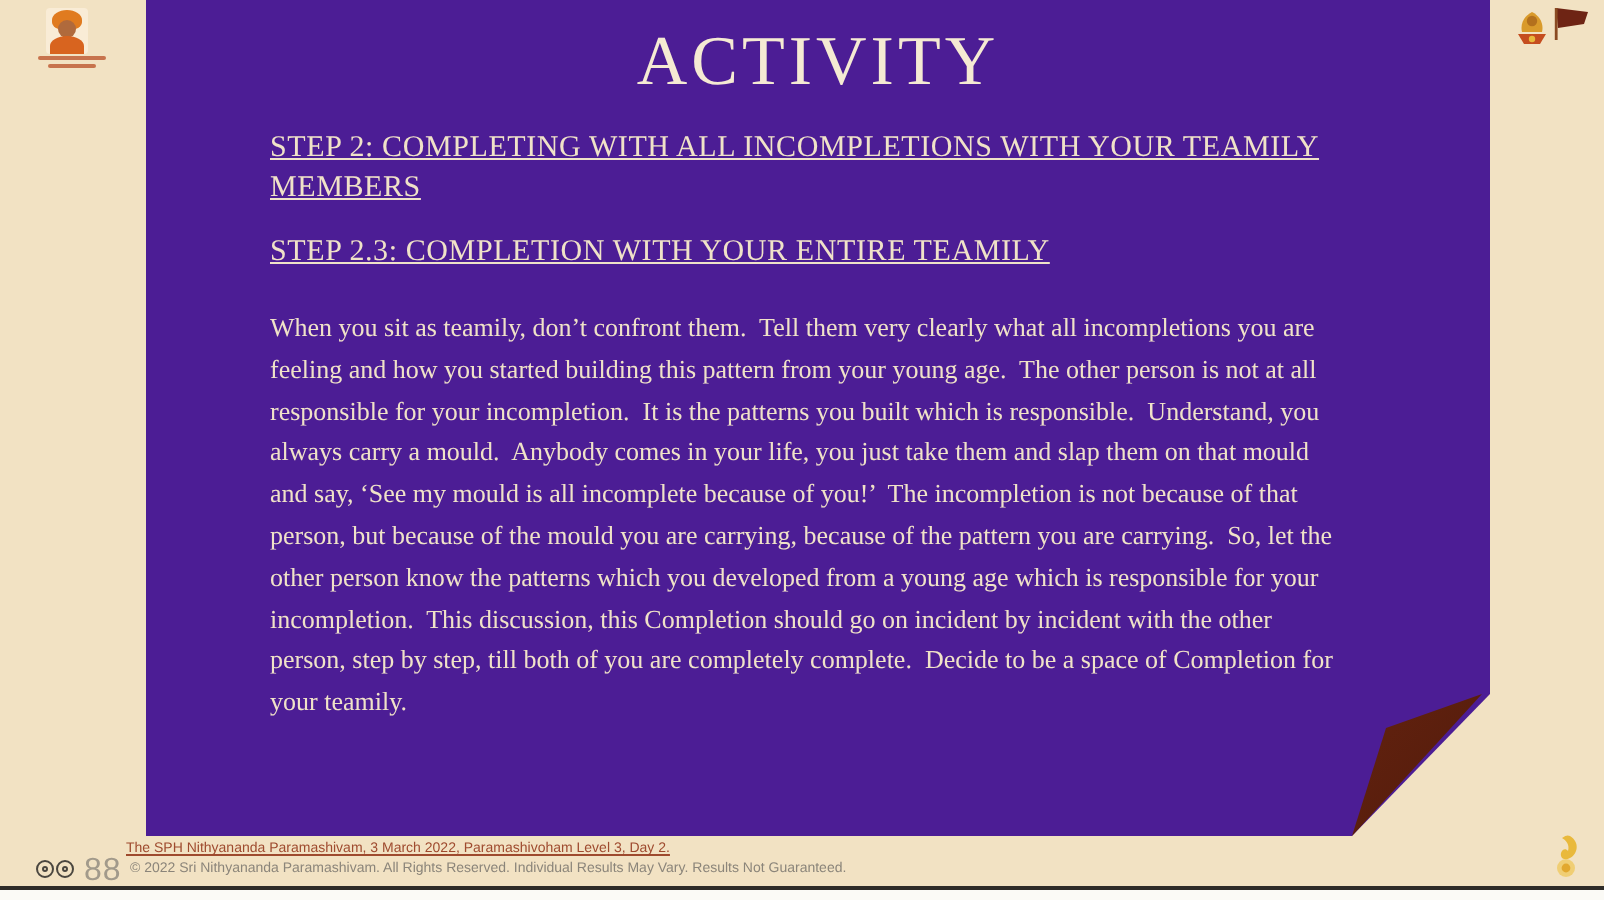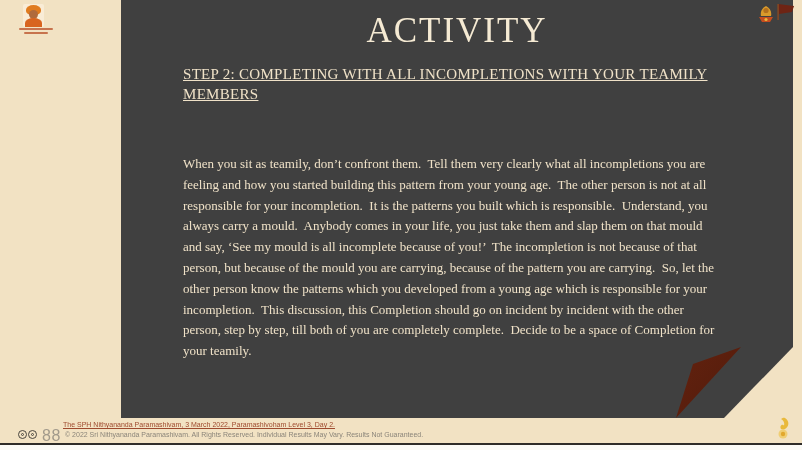--- a/index.html
+++ b/index.html
@@ -9,23 +9,22 @@
     background: #f2e2c3;
     font-family: "Liberation Serif", serif;
   }
   .stage { position: absolute; inset: 0; }
 
   
   .slide {
     position: absolute;
     left: 73px; top: 0;
     width: 672px; height: 418px;
-    background: #404040;
+    background: #4c1d95;
     clip-path: polygon(0 0, 100% 0, 100% 347px, 603px 100%, 0 100%);
-    margin-left: 48px;
   }
   .slide-title {
     position: absolute;
     left: 0; top: 11px; width: 100%;
     text-align: center;
     font-size: 35px;
     font-weight: normal;
     letter-spacing: 2px;
     color: #f5ead3;
   }
@@ -136,20 +135,21 @@
   .bottom-strip { position: absolute; left: 0; top: 444.5px; width: 802px; height: 5.5px; background: #fbfaf6; }
 </style>
 </head>
 <body>
 
 <div class="stage">
 
   <div class="slide">
     <h1 class="slide-title">ACTIVITY</h1>
     <div class="step-heading h1">STEP 2: COMPLETING WITH ALL INCOMPLETIONS WITH YOUR TEAMILY MEMBERS</div>
+    <div class="step-heading h2">STEP 2.3: COMPLETION WITH YOUR ENTIRE TEAMILY</div>
     <p class="slide-body">When you sit as teamily, don’t confront them.  Tell them very clearly what all incompletions you are feeling and how you started building this pattern from your young age.  The other person is not at all responsible for your incompletion.  It is the patterns you built which is responsible.  Understand, you always carry a mould.  Anybody comes in your life, you just take them and slap them on that mould and say, ‘See my mould is all incomplete because of you!’  The incompletion is not because of that person, but because of the mould you are carrying, because of the pattern you are carrying.  So, let the other person know the patterns which you developed from a young age which is responsible for your incompletion.  This discussion, this Completion should go on incident by incident with the other person, step by step, till both of you are completely complete.  Decide to be a space of Completion for your teamily.</p>
   </div>
 
   <svg class="fold-svg" viewBox="0 0 88 80">
     <defs>
       <linearGradient id="foldGrad" x1="0" y1="0" x2="1" y2="1">
         <stop offset="0" stop-color="#63220f"></stop>
         <stop offset="1" stop-color="#521b0b"></stop>
       </linearGradient>
     </defs>

